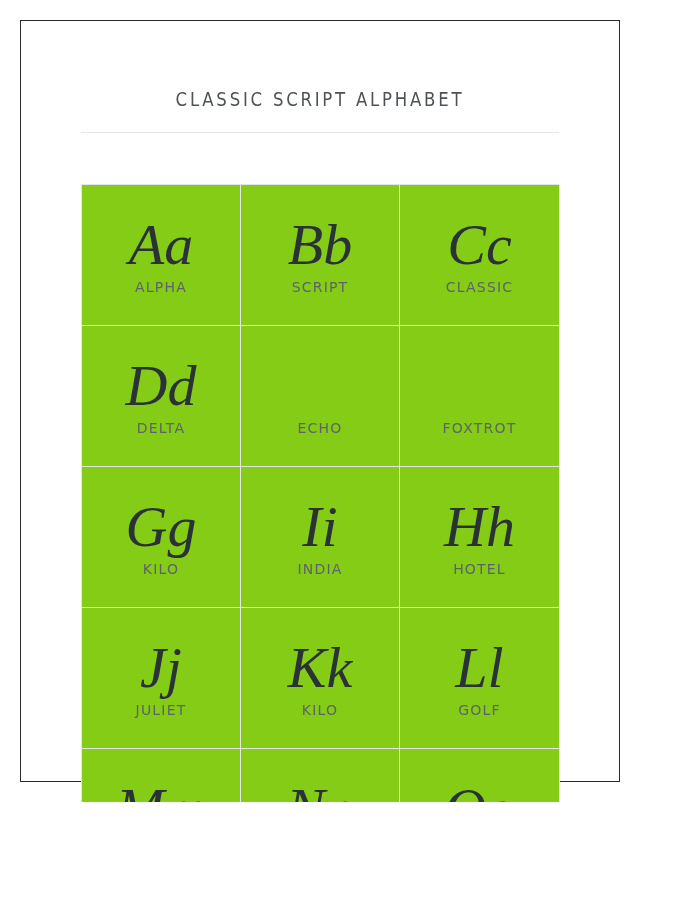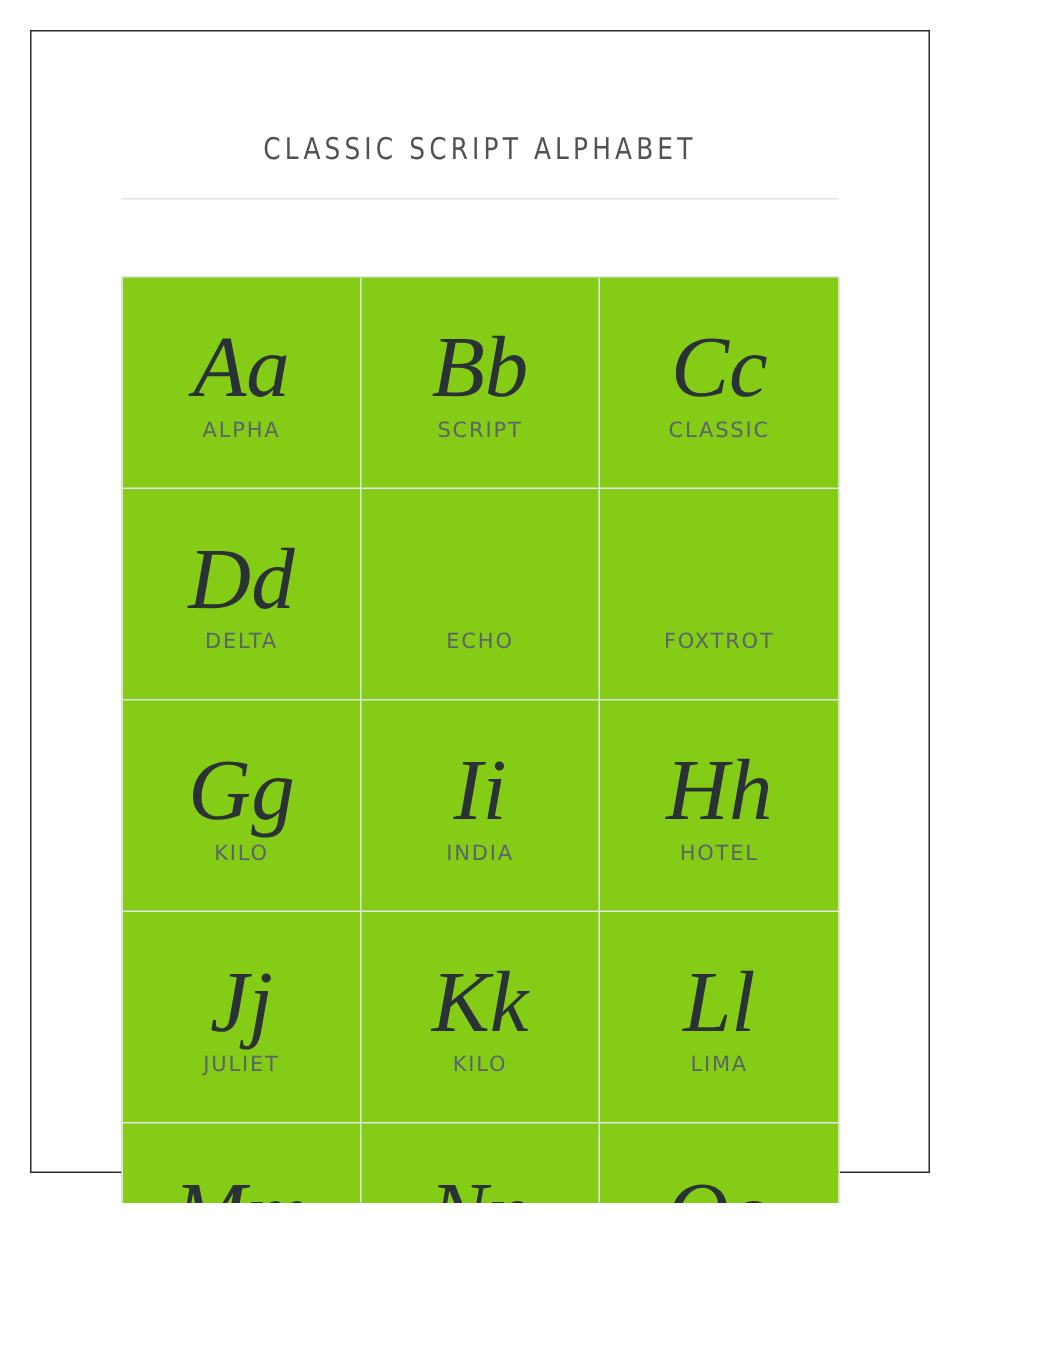--- a/index.html
+++ b/index.html
@@ -93,21 +93,21 @@
     <div class="cell">
       <div class="glyph">Jj</div>
       <div class="label">JULIET</div>
     </div>
     <div class="cell">
       <div class="glyph">Kk</div>
       <div class="label">KILO</div>
     </div>
     <div class="cell">
       <div class="glyph">Ll</div>
-      <div class="label">LIMA</div>
+      <div class="label">GOLF</div>
     </div>
     <div class="cell">
       <div class="glyph">Mm</div>
     </div>
     <div class="cell">
       <div class="glyph">Nn</div>
     </div>
     <div class="cell">
       <div class="glyph">Oo</div>
     </div>

